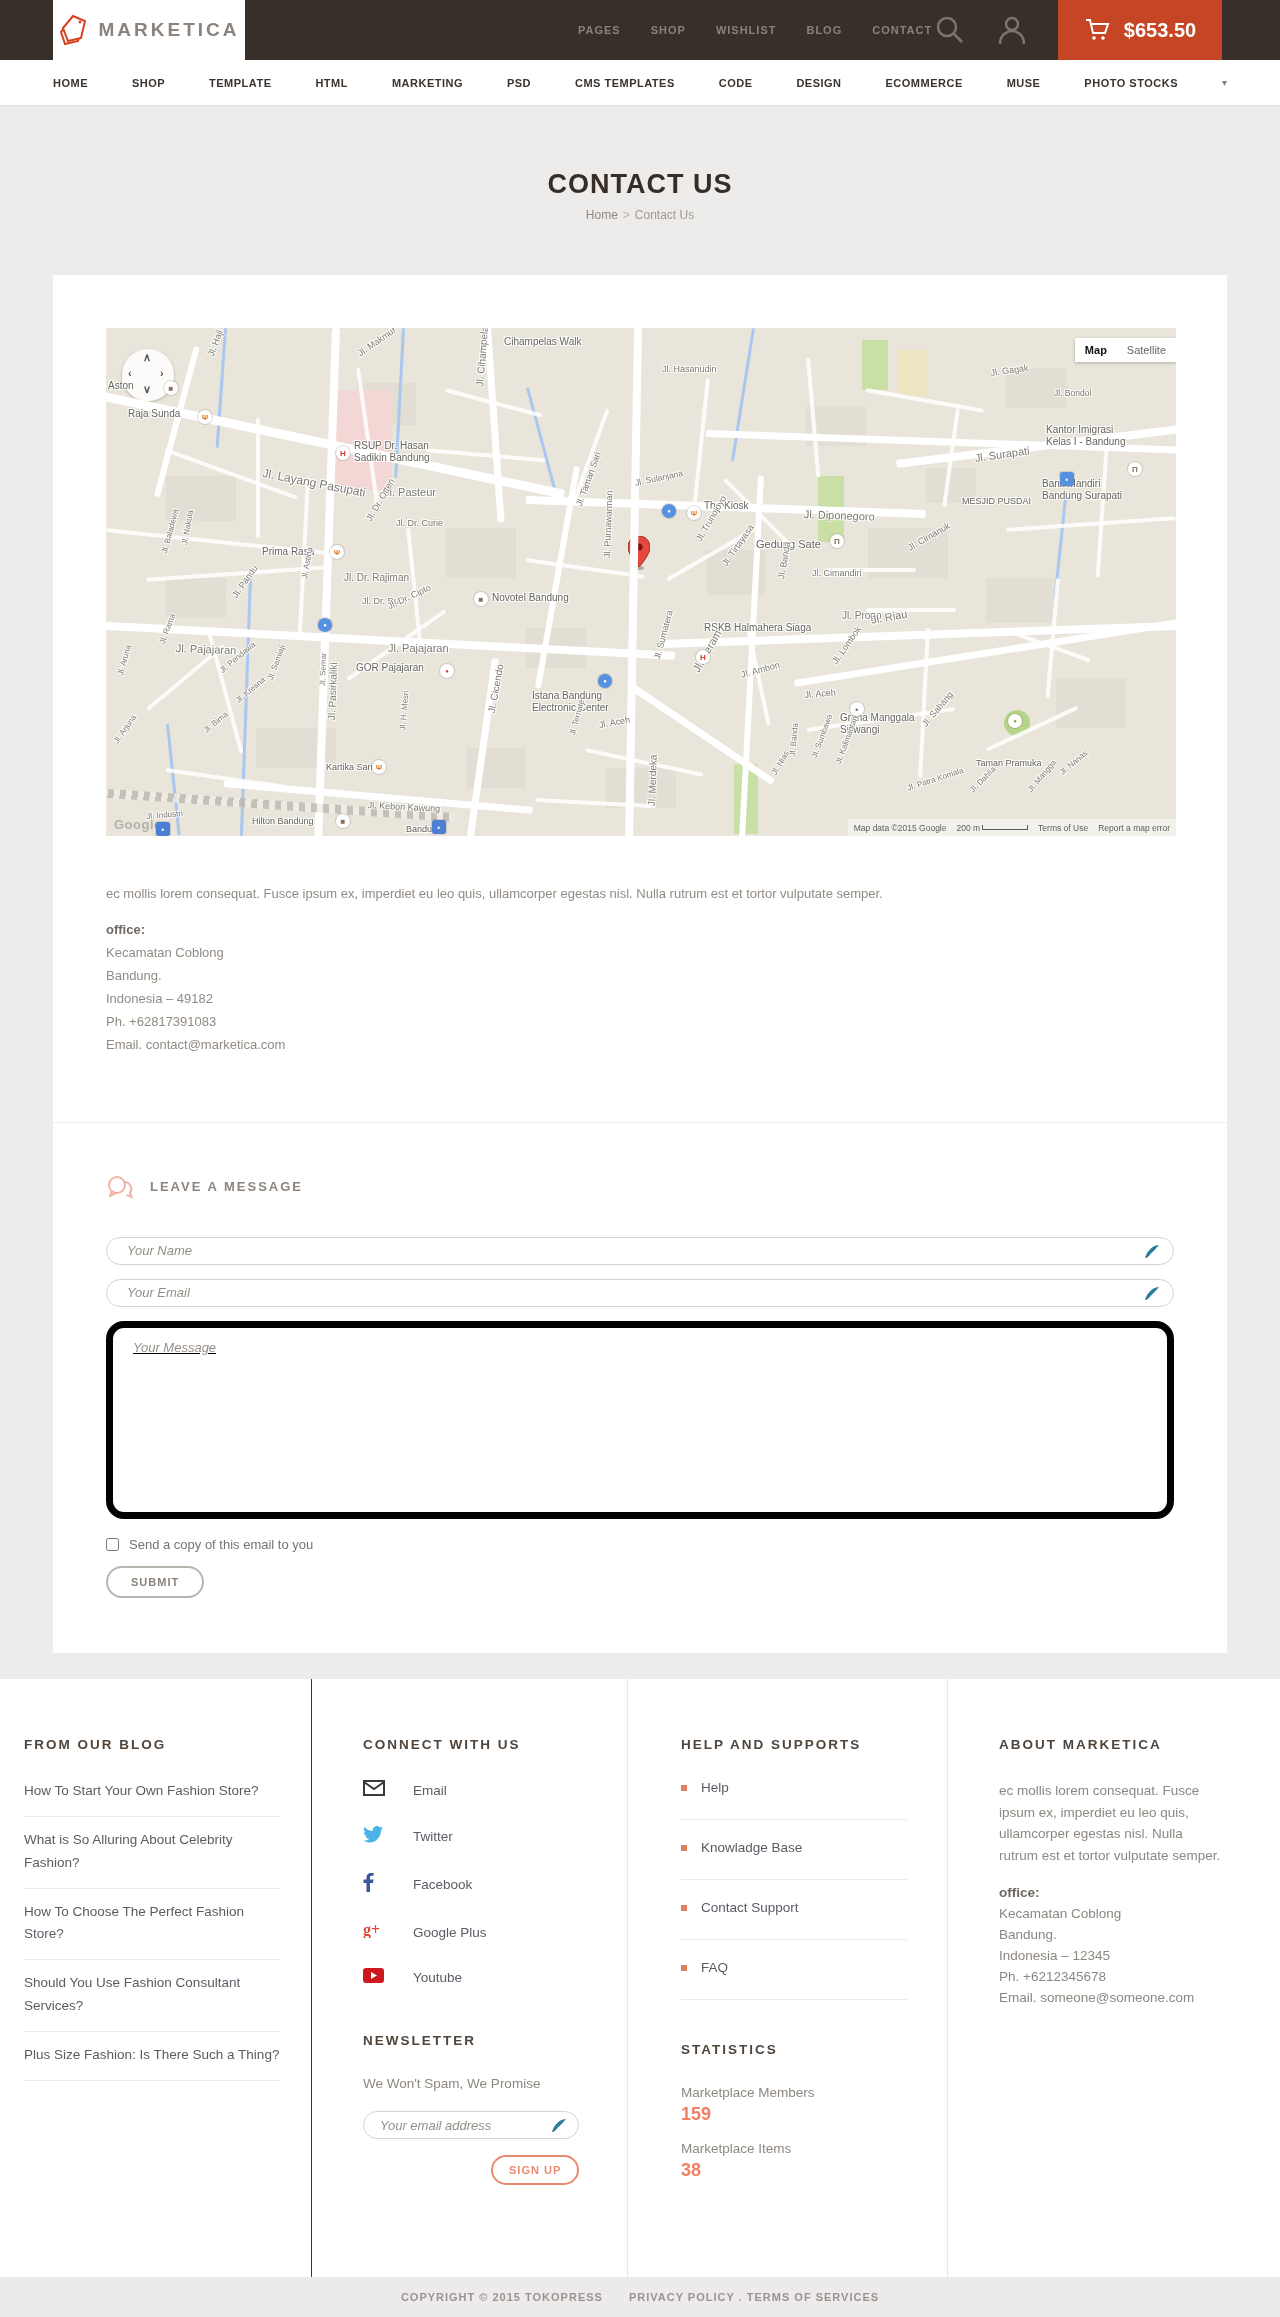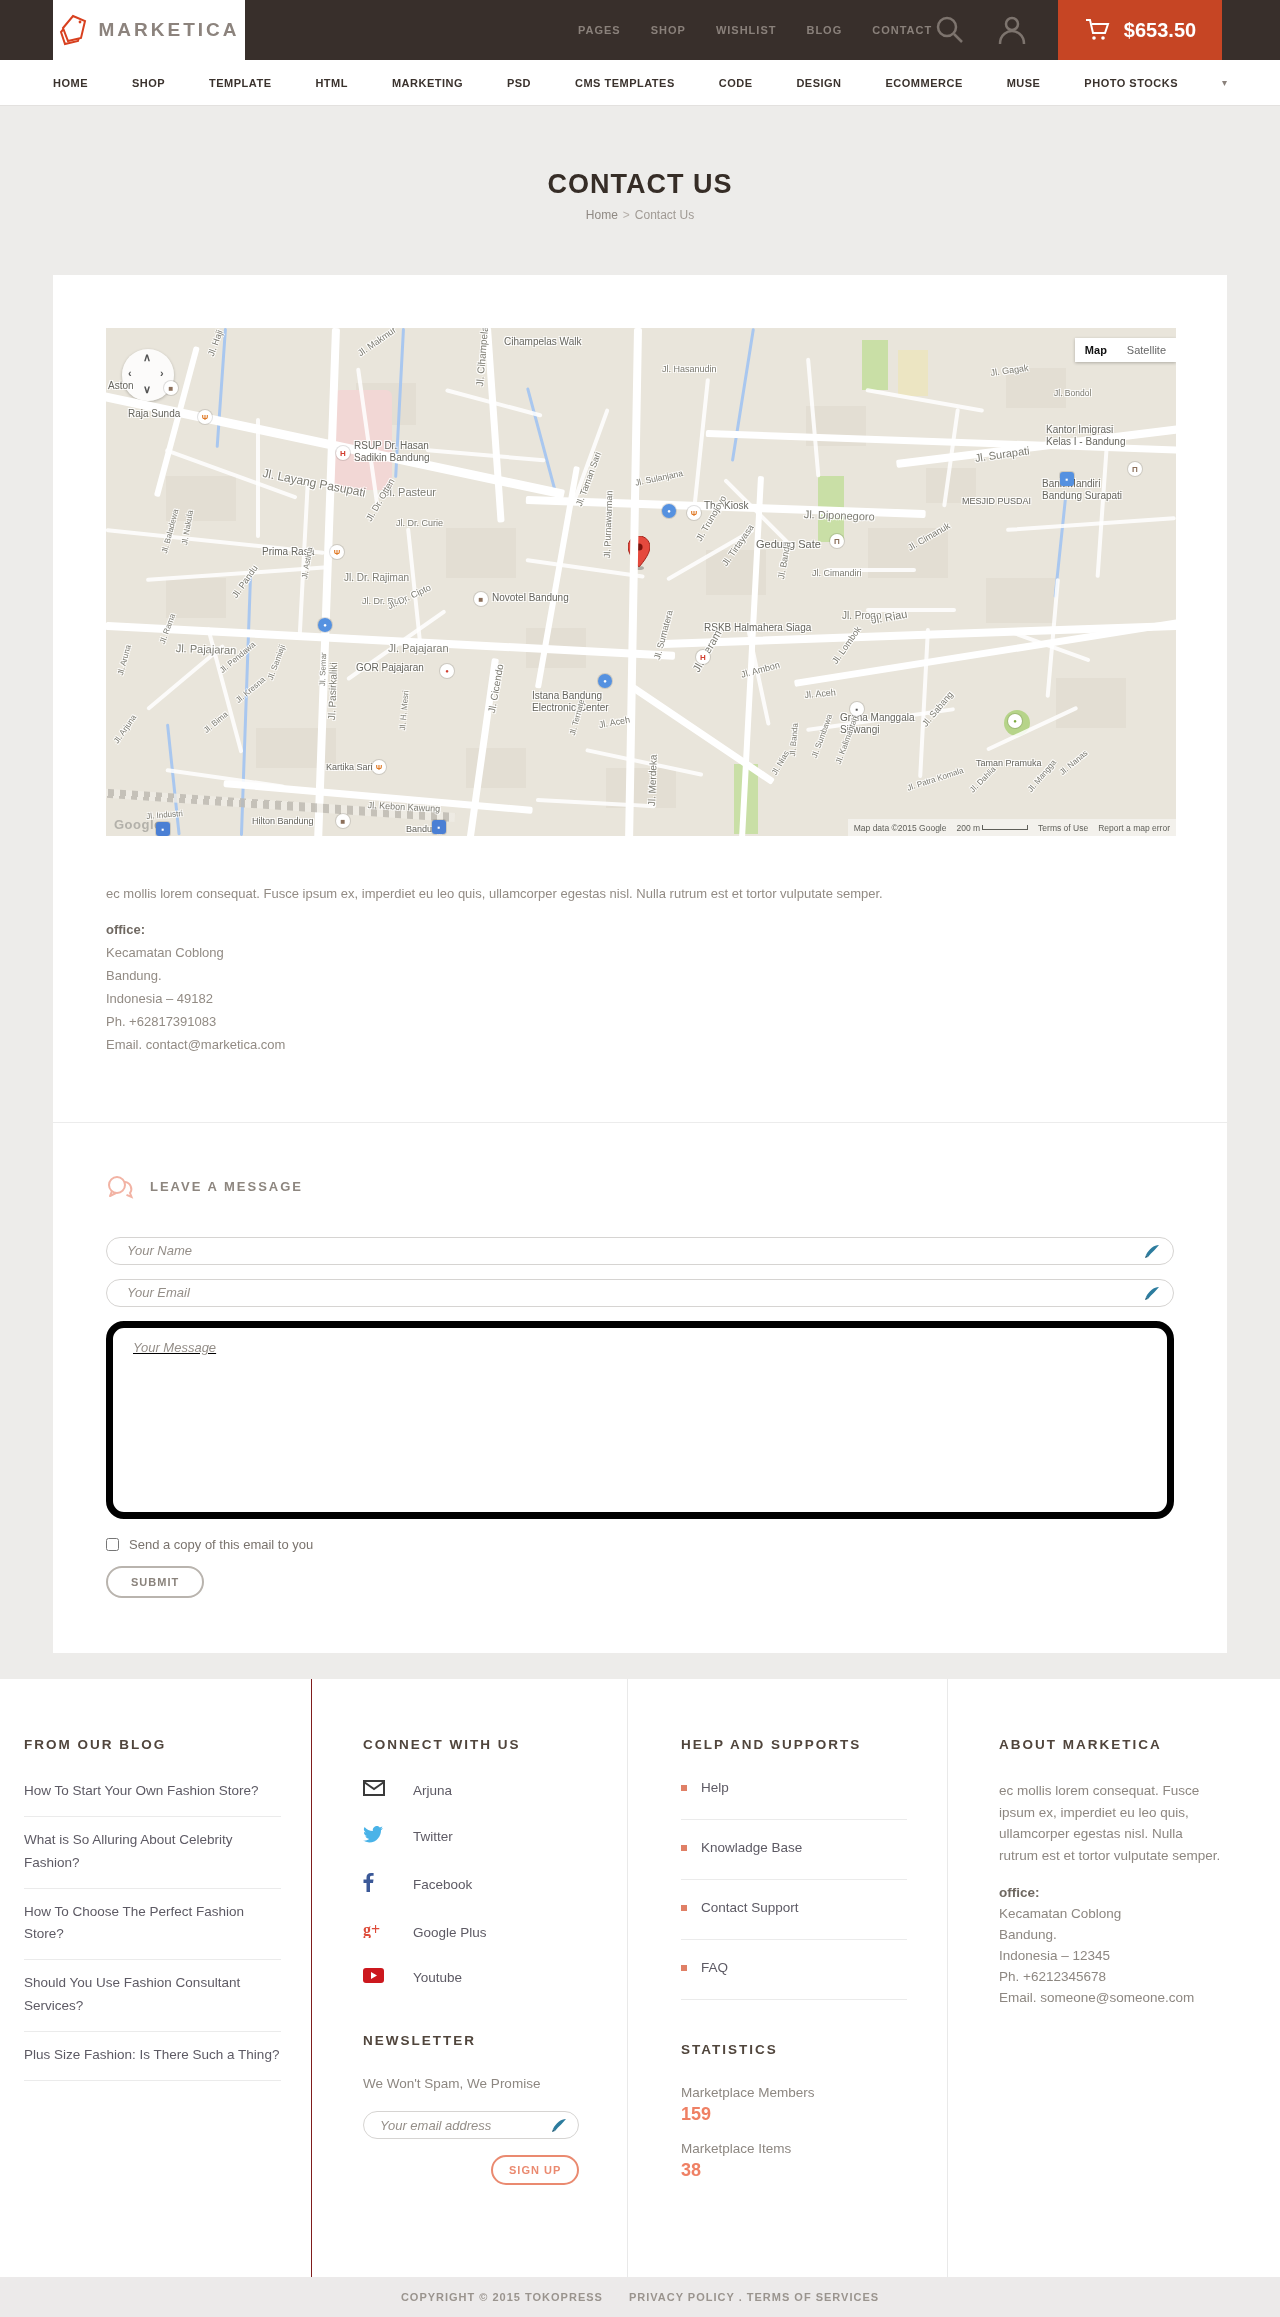--- a/index.html
+++ b/index.html
@@ -436,21 +436,21 @@
       </div>
   </div>
   <div class="fcol fcol-2">
     <div class="fhead">CONNECT WITH US</div>
     <div id="social-list">
         <div class="soc-row">
           <span style="width: 24px;"><svg width="22" height="16" viewBox="0 0 22 16">
               <rect x="1" y="1" width="20" height="14" fill="none" stroke="#3a3a3a" stroke-width="2"></rect>
               <path d="M1 2 L11 9 L21 2" fill="none" stroke="#3a3a3a" stroke-width="2"></path>
             </svg></span>
-          <span class="lbl">Arjuna</span>
+          <span class="lbl">Email</span>
         </div>
         <div class="soc-row">
           <span style="width: 24px;"><svg width="20" height="17" viewBox="0 0 20 17">
               <path d="M20 2 a8 8 0 0 1-2.3.7 A4 4 0 0 0 19.4.4 a8 8 0 0 1-2.6 1 A4 4 0 0 0 9.9 5 A11.5 11.5 0 0 1 1.6 1 a4 4 0 0 0 1.2 5.4 A4 4 0 0 1 1 5.9 v.1 a4 4 0 0 0 3.2 4 a4 4 0 0 1-1.8.1 a4 4 0 0 0 3.8 2.8 A8 8 0 0 1 0 14.6 A11.5 11.5 0 0 0 6.3 16.4 c7.5 0 11.7-6.3 11.7-11.7 v-.5 A8 8 0 0 0 20 2Z" fill="#4ab3e8"></path>
             </svg></span>
           <span class="lbl">Twitter</span>
         </div>
         <div class="soc-row">
           <span style="width: 24px;"><svg width="11" height="19" viewBox="0 0 11 19">
               <path d="M7 19 V10 h3 l.5-3.5 H7 V4.5 C7 3.5 7.3 2.8 8.8 2.8 H10.6 V-.2 h.01 L10.6 0 H8 C5 0 3.5 1.7 3.5 4.2 V6.5 H.5 V10 h3 v9 Z" fill="#3b5998"></path>

